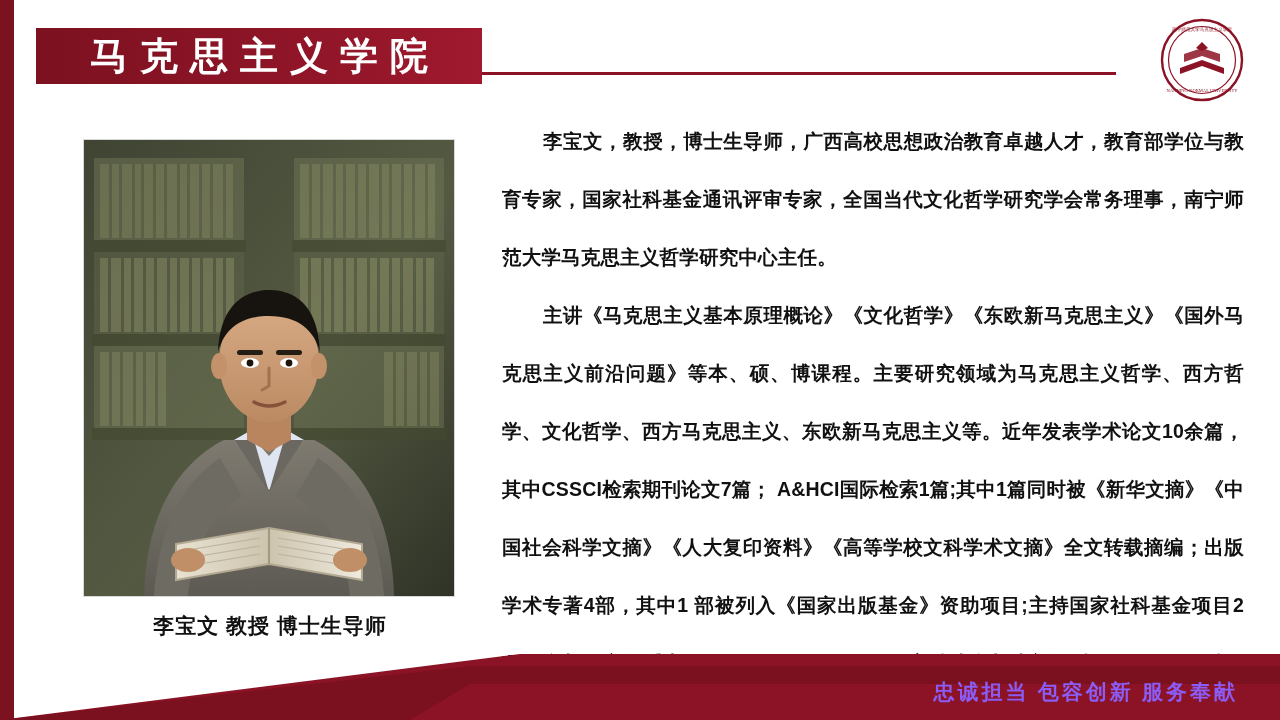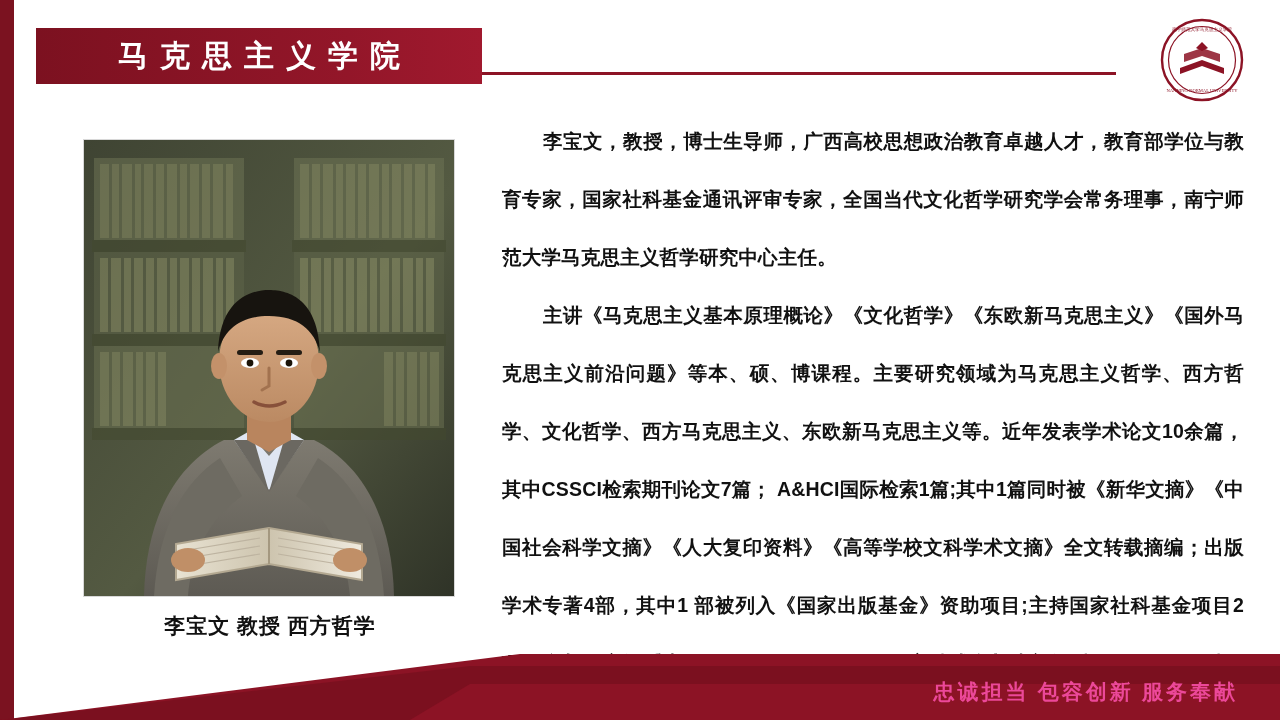--- a/index.html
+++ b/index.html
@@ -32,21 +32,21 @@
     background: #8c1325;
     background: linear-gradient(90deg, #7c1120 0%, #931629 70%, #a0192e 100%);
   }
   .header-title {
     position: absolute;
     left: 36px; top: 28px;
     width: 446px; height: 56px;
     display: flex; align-items: center; justify-content: center;
     color: #ffffff;
     font-family: "Liberation Serif", "DejaVu Serif", serif;
-    font-size: 30px;
+    font-size: 38px;
     font-weight: bold;
     letter-spacing: 12px;
     text-indent: 12px;
     white-space: nowrap;
   }
   .header-rule {
     position: absolute;
     left: 482px; top: 72px;
     width: 634px; height: 3px;
     background: #8c1325;
@@ -99,21 +99,21 @@
   
   .footer-wrap {
     position: absolute;
     left: 0; bottom: 0;
     width: 1280px; height: 66px;
   }
   .footer-svg { position: absolute; left: 0; bottom: 0; width: 1280px; height: 66px; }
   .footer-slogan {
     position: absolute;
     right: 42px; bottom: 14px;
-    color: #ec4899;
+    color: #8b5cf6;
     font-family: "Liberation Serif", "DejaVu Serif", serif;
     font-size: 21px;
     font-weight: bold;
     letter-spacing: 3px;
     white-space: nowrap;
   }
 </style>
 </head>
 <body>
 
@@ -283,21 +283,21 @@
       </g>
 
       <ellipse cx="104" cy="420" rx="17" ry="12" fill="#c08f67"></ellipse>
       <ellipse cx="266" cy="420" rx="17" ry="12" fill="#c08f67"></ellipse>
       <rect x="0" y="0" width="370" height="456" fill="none"></rect>
     </svg>
   </div>
 
   <div class="photo-caption">
     <span class="name">李宝文</span>
-    <span>教授 西方哲学</span>
+    <span>教授 博士生导师</span>
   </div>
 
   <div class="body-text">
     <p>李宝文，教授，博士生导师，广西高校思想政治教育卓越人才，教育部学位与教育专家，国家社科基金通讯评审专家，全国当代文化哲学研究学会常务理事，南宁师范大学马克思主义哲学研究中心主任。</p>
     <p>主讲《马克思主义基本原理概论》《文化哲学》《东欧新马克思主义》《国外马克思主义前沿问题》等本、硕、博课程。主要研究领域为马克思主义哲学、西方哲学、文化哲学、西方马克思主义、东欧新马克思主义等。近年发表学术论文10余篇，其中CSSCI检索期刊论文7篇； A&amp;HCI国际检索1篇;其中1篇同时被《新华文摘》《中国社会科学文摘》《人大复印资料》《高等学校文科学术文摘》全文转载摘编；出版学术专著4部，其中1 部被列入《国家出版基金》资助项目;主持国家社科基金项目2项，参与国家级重点项目1项、一般项目4项，主持或参与省部级科研项目5项；科研成果获省级哲学社会科学优秀成果二等奖2项，获省级哲学优秀成果一等奖1项。教学获省级思政课教学大奖赛一等奖和三等奖各1项。</p>
   </div>
 
   <div class="footer-wrap">
     <svg class="footer-svg" viewBox="0 0 1280 66" preserveAspectRatio="none" aria-hidden="true">
       <path d="M0 66 L1280 66 L1280 0 L520 0 Z" fill="#8c1325"></path>

